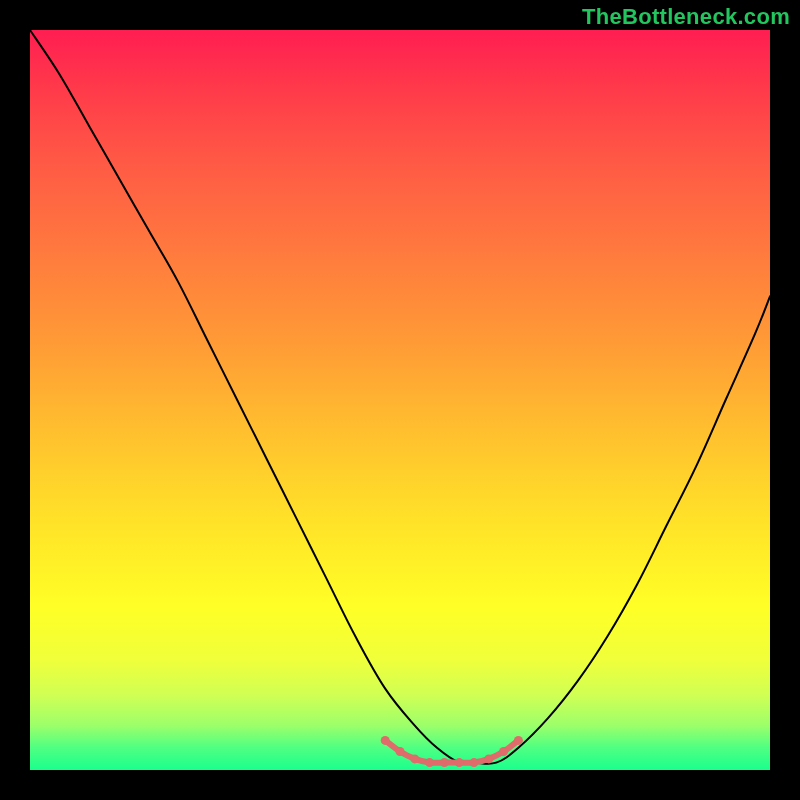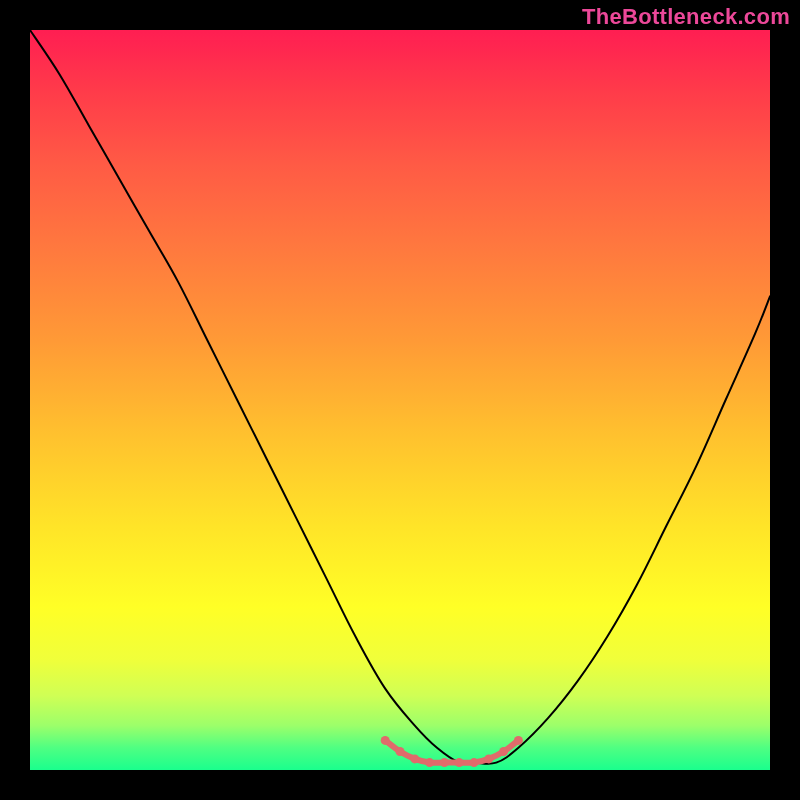--- a/index.html
+++ b/index.html
@@ -14,21 +14,21 @@
   .frame {
     position: relative;
     width: 800px;
     height: 800px;
     background: #000;
   }
   .watermark {
     position: absolute;
     top: 4px;
     right: 10px;
-    color: #ec4899;
+    color: #22c55e;
     font-size: 22px;
     font-weight: 600;
     letter-spacing: 0.3px;
     z-index: 20;
   }
   .plot-area {
     position: absolute;
     left: 30px;
     top: 30px;
     width: 740px;

